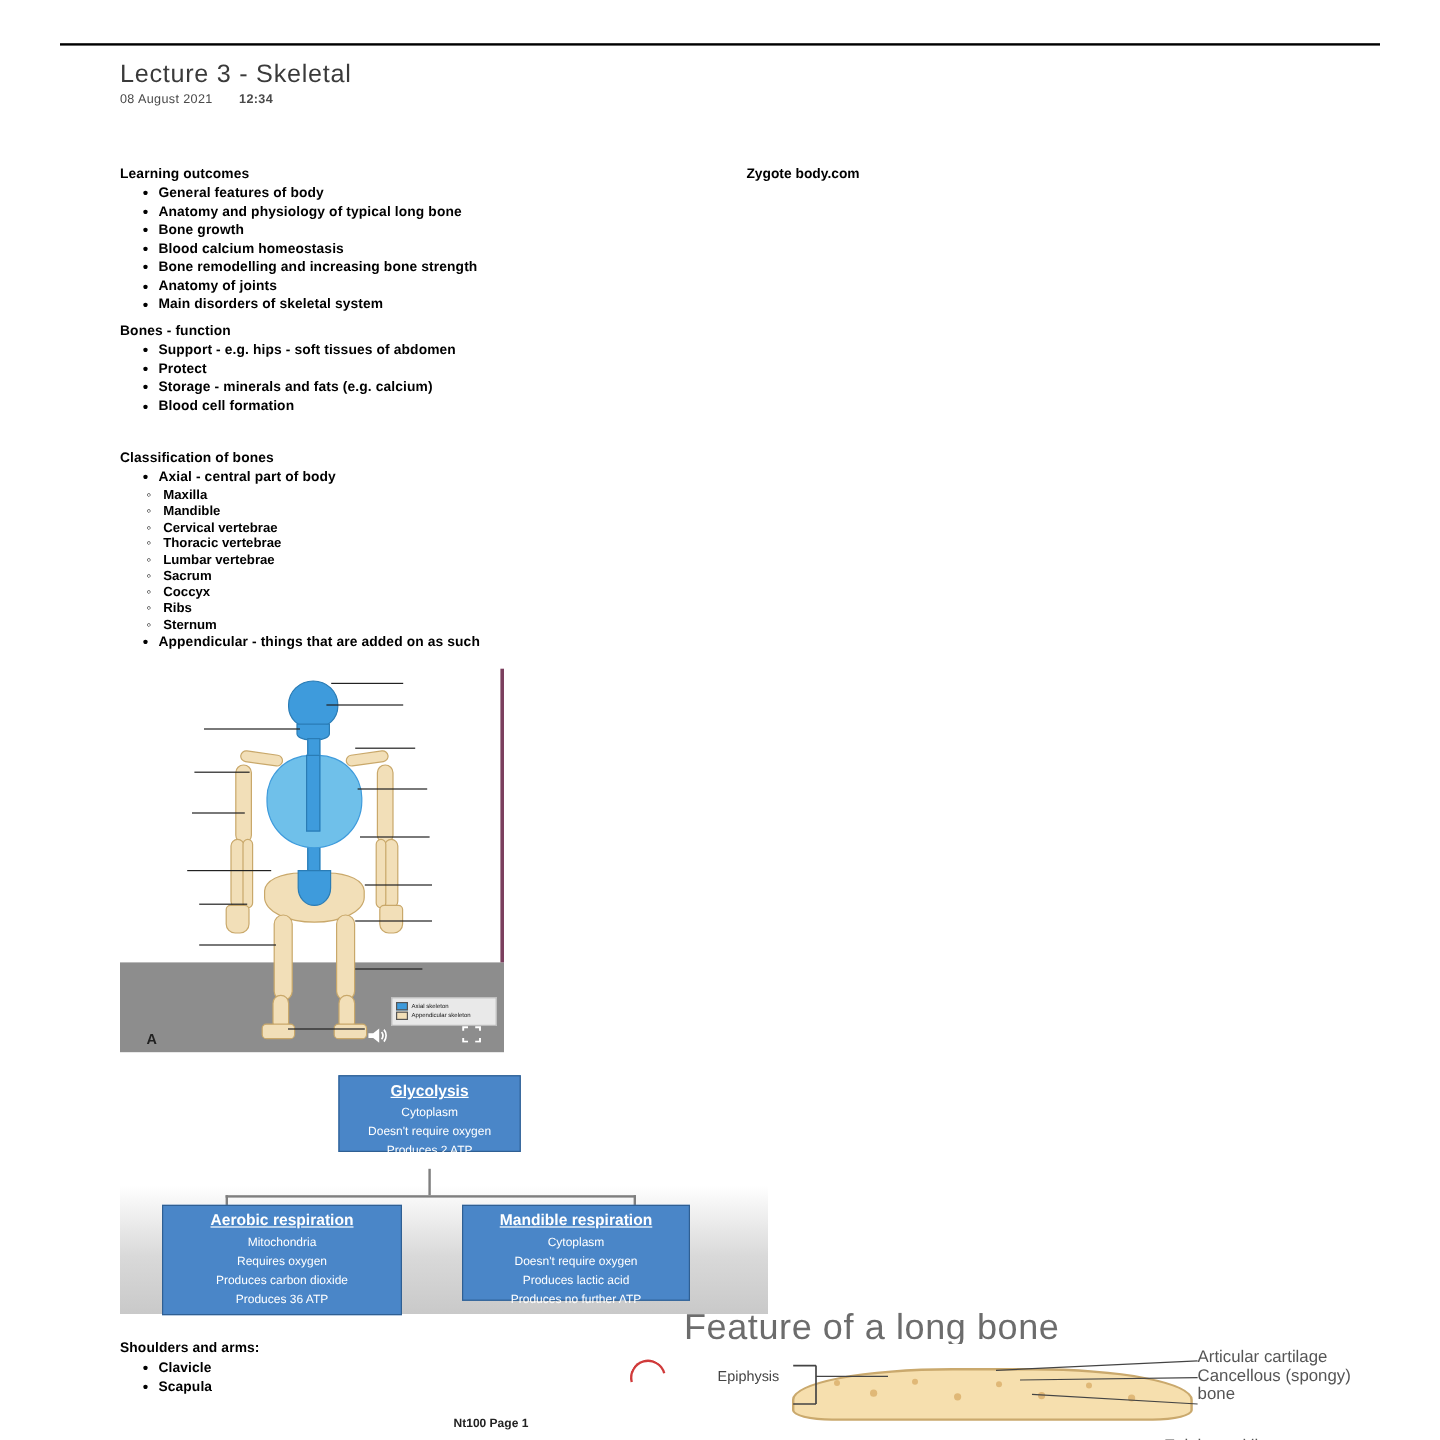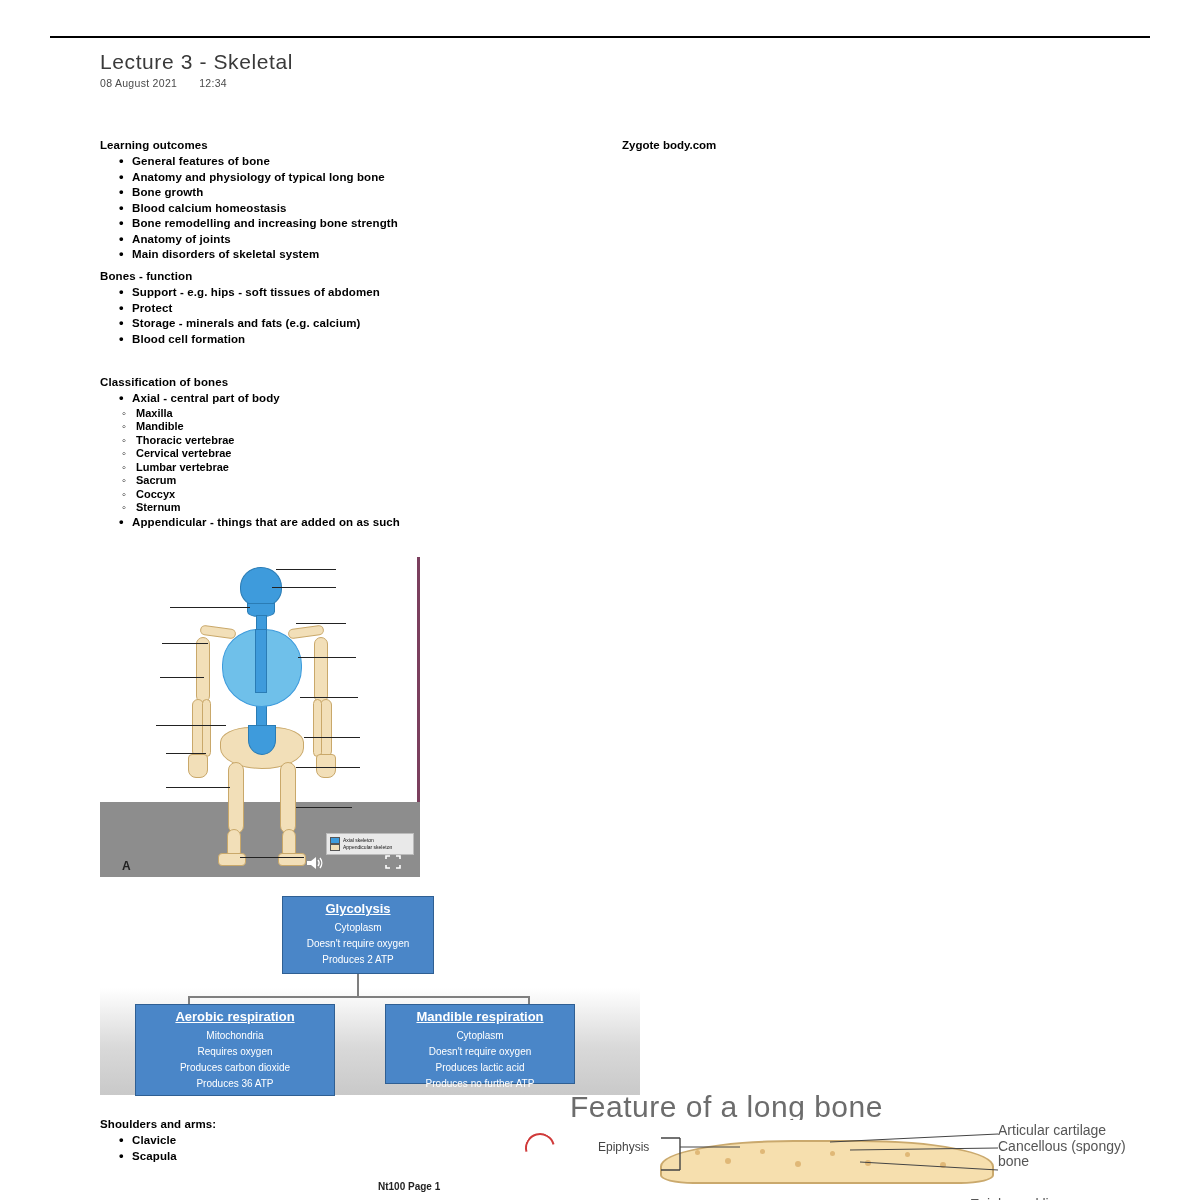--- a/index.html
+++ b/index.html
@@ -40,21 +40,21 @@
     font-weight: 400;
   }
   .subtitle {
     position: absolute;
     left: 100px;
     top: 77px;
     font-size: 10.5px;
     color: #4a4a4a;
     letter-spacing: 0.3px;
   }
-  .subtitle .time { margin-left: 22px; }
+  .subtitle .time { margin-left: 22px; font-weight: bold; }
 
   .section {
     position: absolute;
     font-size: 11.5px;
   }
   .section-heading {
     font-weight: bold;
     font-size: 11.5px;
     margin: 0 0 3px 0;
     letter-spacing: 0.1px;
@@ -278,21 +278,21 @@
   <div class="title">Lecture 3 - Skeletal</div>
   <div class="subtitle">
     <span>08 August 2021</span><span class="time">12:34</span>
   </div>
 
   <div class="zygote">Zygote body.com</div>
 
   <div class="section" style="left:100px; top:139px; width:480px;">
     <div class="section-heading">Learning outcomes</div>
     <ul class="lvl1">
-      <li>General features of bone</li>
+      <li>General features of body</li>
       <li>Anatomy and physiology of typical long bone</li>
       <li>Bone growth</li>
       <li>Blood calcium homeostasis</li>
       <li>Bone remodelling and increasing bone strength</li>
       <li>Anatomy of joints</li>
       <li>Main disorders of skeletal system</li>
     </ul>
   </div>
 
   <div class="section" style="left:100px; top:270px; width:480px;">
@@ -306,25 +306,26 @@
   </div>
 
   <div class="section" style="left:100px; top:376px; width:500px;">
     <div class="section-heading">Classification of bones</div>
     <ul class="lvl1">
       <li>Axial - central part of body</li>
     </ul>
     <ul class="lvl2">
       <li>Maxilla</li>
       <li>Mandible</li>
+      <li>Cervical vertebrae</li>
       <li>Thoracic vertebrae</li>
-      <li>Cervical vertebrae</li>
       <li>Lumbar vertebrae</li>
       <li>Sacrum</li>
       <li>Coccyx</li>
+      <li>Ribs</li>
       <li>Sternum</li>
     </ul>
     <ul class="lvl1">
       <li>Appendicular - things that are added on as such</li>
     </ul>
   </div>
 
   <div class="fig-skeleton">
     <div class="grey-floor"></div>
     <div class="right-bar"></div>
@@ -393,21 +394,21 @@
   </div>
 
   <div class="fig-glyc">
     <div class="shade"></div>
 
     <div class="connector" style="left:257px; top:94px; width:2px; height:22px;"></div>
     <div class="connector" style="left:88px; top:116px; width:342px; height:2px;"></div>
     <div class="connector" style="left:88px; top:116px; width:2px; height:16px;"></div>
     <div class="connector" style="left:428px; top:116px; width:2px; height:16px;"></div>
 
-    <div class="dbox" style="left:182px; top:16px; width:152px; height:78px;">
+    <div class="dbox" style="left:182px; top:16px; width:152px; height:64px;">
       <span class="hd">Glycolysis</span>
       <div>Cytoplasm</div>
       <div>Doesn't require oxygen</div>
       <div>Produces 2 ATP</div>
     </div>
 
     <div class="dbox" style="left:35px; top:124px; width:200px; height:92px;">
       <span class="hd">Aerobic respiration</span>
       <div>Mitochondria</div>
       <div>Requires oxygen</div>

